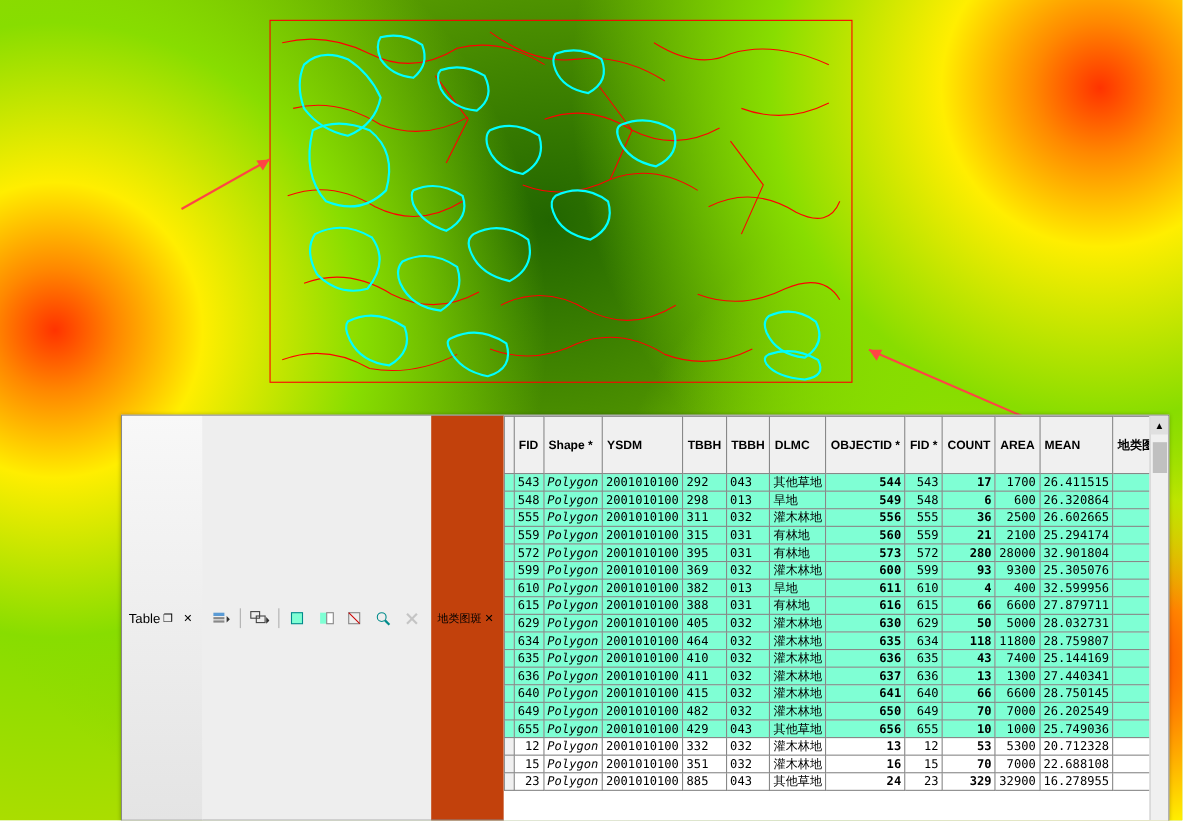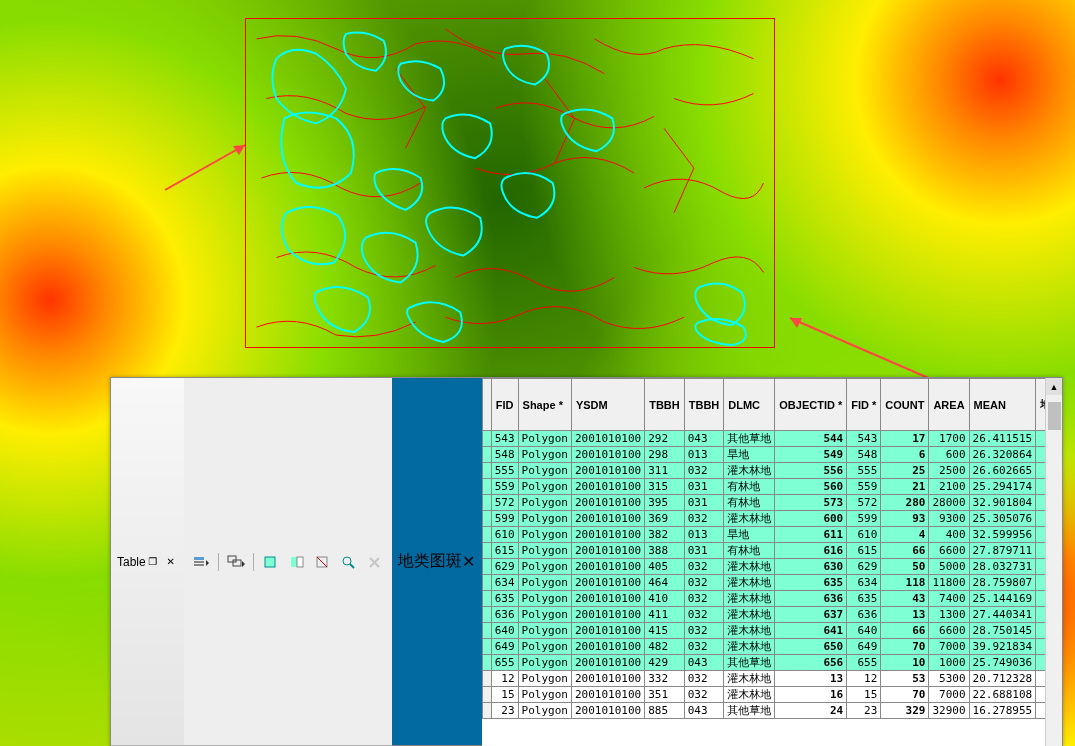--- a/index.html
+++ b/index.html
@@ -98,27 +98,27 @@
       justify-content: center;
       cursor: pointer;
     }
     .toolbar-divider {
       width: 1px;
       height: 18px;
       background: #b0b0b0;
       margin: 0 2px;
     }
     .tab-bar {
-      background: #0369a1;
+      background: #c2410c;
       padding: 3px 6px;
       border-bottom: 1px solid #888;
       display: flex;
       align-items: center;
       justify-content: space-between;
-      font-size: 16px;
+      font-size: 10px;
     }
     .tab-close {
       width: 14px;
       height: 14px;
       display: flex;
       align-items: center;
       justify-content: center;
       cursor: pointer;
     }
     .table-scroll {
@@ -176,21 +176,21 @@
       padding: 0 3px;
       height: 15px;
       white-space: nowrap;
       font-family: "SimSun", monospace;
     }
     .row-header {
       background: #f0f0f0;
       width: 20px;
     }
     .col-fid { width: 38px; text-align: right; }
-    .col-shape { width: 58px; }
+    .col-shape { width: 58px; font-style: italic; }
     .col-ysdm { width: 82px; }
     .col-tbbh { width: 40px; text-align: left; }
     .col-dlbm { width: 40px; text-align: left; }
     .col-dlmc { width: 58px; }
     .col-objectid { width: 88px; text-align: right; font-weight: bold; }
     .col-fid2 { width: 60px; text-align: right; }
     .col-count { width: 60px; text-align: right; font-weight: bold; }
     .col-area { width: 55px; text-align: right; }
     .col-mean { width: 80px; text-align: right; }
     .col-pd { width: 80px; text-align: right; }
@@ -368,21 +368,21 @@
             <tr class="selected">
     <td class="row-header"></td>
     <td class="col-fid">555</td>
     <td class="col-shape">Polygon</td>
     <td class="col-ysdm">2001010100</td>
     <td class="col-tbbh">311</td>
     <td class="col-dlbm">032</td>
     <td class="col-dlmc">灌木林地</td>
     <td class="col-objectid">556</td>
     <td class="col-fid2">555</td>
-    <td class="col-count">25</td>
+    <td class="col-count">36</td>
     <td class="col-area">2500</td>
     <td class="col-mean">26.602665</td>
     <td class="col-pd">5</td>
             </tr>
             <tr class="selected">
     <td class="row-header"></td>
     <td class="col-fid">559</td>
     <td class="col-shape">Polygon</td>
     <td class="col-ysdm">2001010100</td>
     <td class="col-tbbh">315</td>
@@ -535,21 +535,21 @@
     <td class="col-fid">649</td>
     <td class="col-shape">Polygon</td>
     <td class="col-ysdm">2001010100</td>
     <td class="col-tbbh">482</td>
     <td class="col-dlbm">032</td>
     <td class="col-dlmc">灌木林地</td>
     <td class="col-objectid">650</td>
     <td class="col-fid2">649</td>
     <td class="col-count">70</td>
     <td class="col-area">7000</td>
-    <td class="col-mean">39.921834</td>
+    <td class="col-mean">26.202549</td>
     <td class="col-pd">5</td>
             </tr>
             <tr class="selected">
     <td class="row-header"></td>
     <td class="col-fid">655</td>
     <td class="col-shape">Polygon</td>
     <td class="col-ysdm">2001010100</td>
     <td class="col-tbbh">429</td>
     <td class="col-dlbm">043</td>
     <td class="col-dlmc">其他草地</td>

